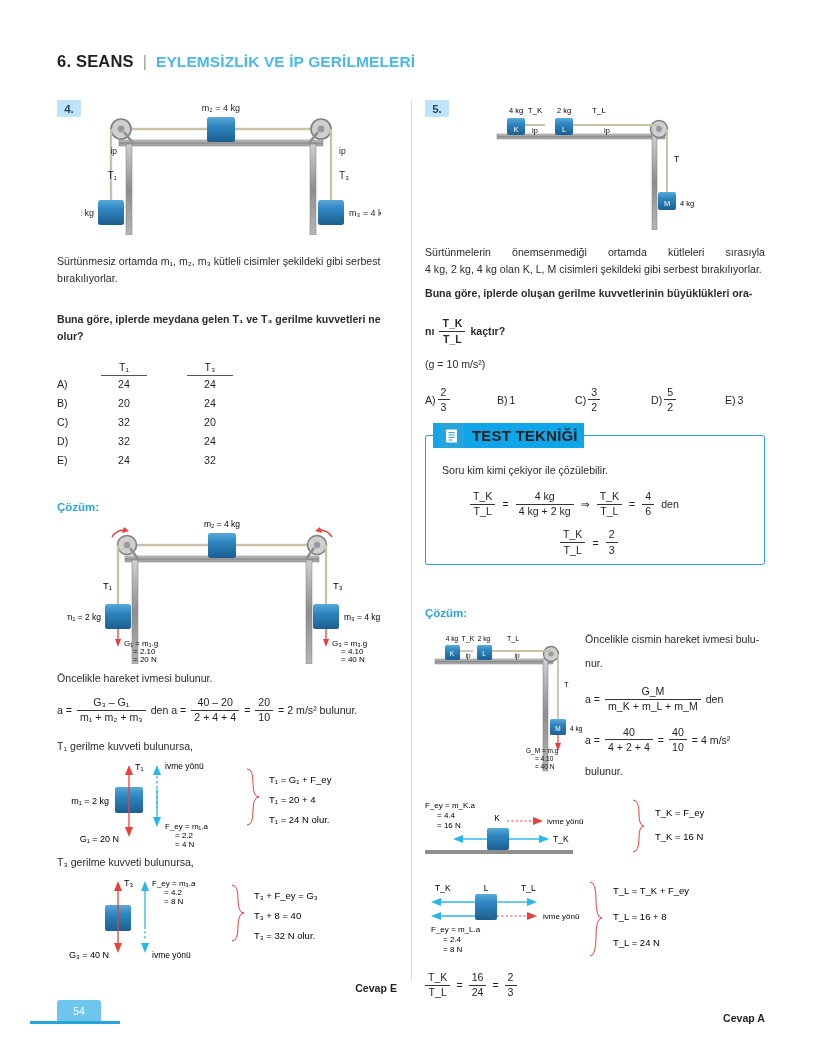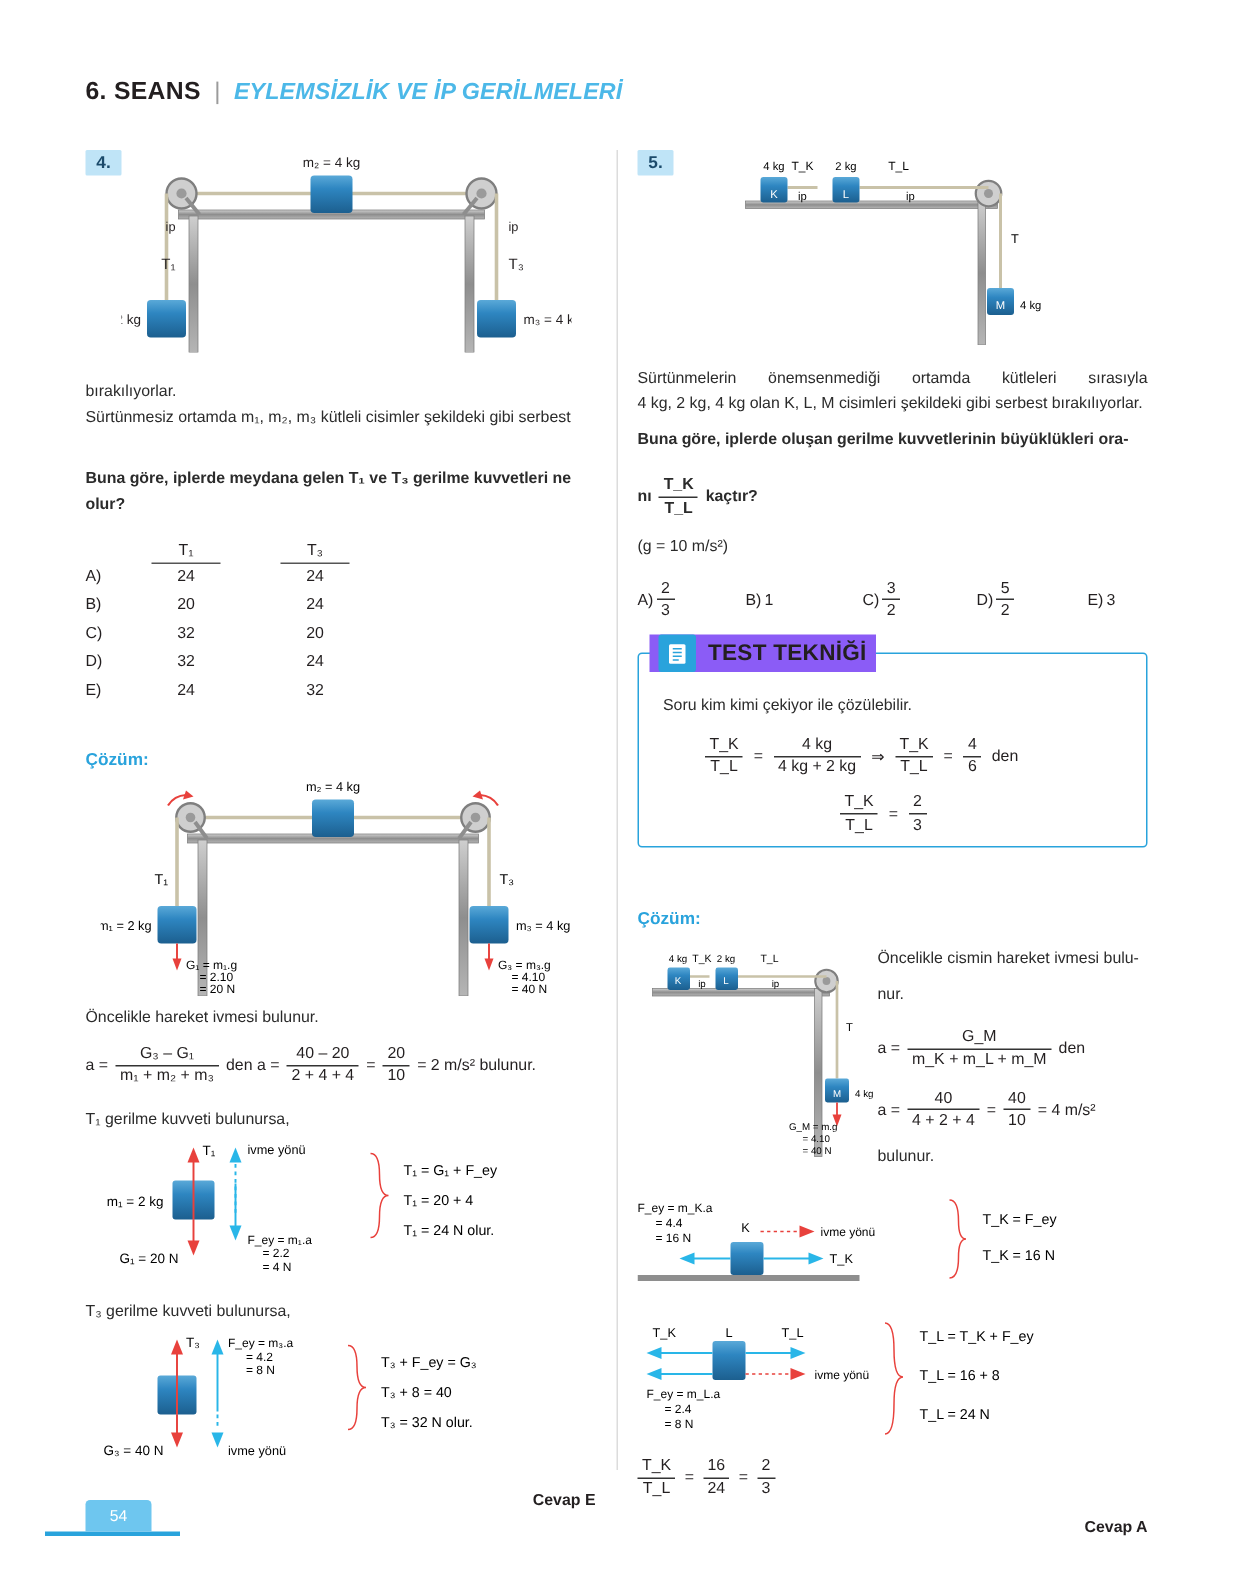--- a/index.html
+++ b/index.html
@@ -11,21 +11,21 @@
     color: #231f20;
     position: relative;
     overflow: hidden;
   }
   .page { position:absolute; inset:0; }
 
   
   .hdr { position:absolute; left:57px; top:52px; display:flex; align-items:baseline; gap:9px; }
   .hdr-seans { font-size:16.5px; font-weight:bold; letter-spacing:.2px; color:#231f20; }
   .hdr-pipe  { font-size:16px; color:#9b9b9b; font-weight:400; }
-  .hdr-title { font-size:15.5px; font-weight:bold; color:#4cb8e8; letter-spacing:.1px;font-style:italic; }
+  .hdr-title { font-size:15.5px; font-weight:bold; color:#4cb8e8; letter-spacing:.1px; }
 
   
   .col { position:absolute; top:100px; width:340px; }
   .col-l { left:57px; }
   .col-r { left:425px; }
   .divider { position:absolute; left:411px; top:100px; width:1px; height:880px; background:#dcdcdc; }
 
   
   .qnum {
     width:24px; height:17px; background:#bfe4f7; color:#1b4a6b;
@@ -53,21 +53,21 @@
   .opt5 { display:flex; align-items:center; margin-top:14px; font-size:10.6px; }
   .opt5 .o { display:flex; align-items:center; gap:2px; }
   .frac { display:inline-flex; flex-direction:column; align-items:center; line-height:1.05; vertical-align:middle; }
   .frac .num { padding:0 3px; }
   .frac .bar { width:100%; height:1px; background:#333; margin:1.5px 0; }
   .frac .den { padding:0 3px; }
 
   
   .tt-wrap { position:relative; margin-top:22px; }
   .tt-box { border:1.3px solid #29a3dc; border-radius:3px; padding:26px 16px 4px 16px; min-height:130px; }
-  .tt-tab { position:absolute; left:8px; top:-12px; display:flex; align-items:center; gap:8px; background:#8b5cf6; padding:0 6px; }
+  .tt-tab { position:absolute; left:8px; top:-12px; display:flex; align-items:center; gap:8px; background:#0ea5e9; padding:0 6px; }
   .tt-icon { width:25px; height:25px; background:#29a3dc; border-radius:2px; display:flex; align-items:center; justify-content:center; }
   .tt-title { font-size:15px; font-weight:bold; color:#231f20; letter-spacing:.2px; }
 
   
   .cevap { font-weight:bold; font-size:10.6px; text-align:right; }
   .footer-rule { position:absolute; left:30px; top:1021px; width:90px; height:3px; background:#29a3dc; }
   .pagenum {
     position:absolute; left:57px; top:1000px; width:44px; height:21px;
     background:#6ec6ef; color:#fff; font-size:10.5px; display:flex;
     align-items:center; justify-content:center; border-radius:3px 3px 0 0;
@@ -133,22 +133,22 @@
         <text x="36" y="54" font-size="8.5" font-family="Liberation Sans, sans-serif" text-anchor="end" fill="#231f20">ip</text>
         <text x="258" y="54" font-size="8.5" font-family="Liberation Sans, sans-serif" fill="#231f20">ip</text>
         <text x="36" y="79" font-size="10" font-family="Liberation Sans, sans-serif" text-anchor="end" fill="#231f20">T₁</text>
         <text x="258" y="79" font-size="10" font-family="Liberation Sans, sans-serif" fill="#231f20">T₃</text>
         <text x="13" y="116" font-size="9" font-family="Liberation Sans, sans-serif" text-anchor="end" fill="#231f20">m₁ = 2 kg</text>
         <text x="268" y="116" font-size="9" font-family="Liberation Sans, sans-serif" fill="#231f20">m₃ = 4 kg</text>
       </svg>
     </div>
 
     <div class="body-txt" style="margin-top:18px;">
+      <div>Sürtünmesiz ortamda m₁, m₂, m₃ kütleli cisimler şekildeki gibi serbest</div>
       <div>bırakılıyorlar.</div>
-      <div>Sürtünmesiz ortamda m₁, m₂, m₃ kütleli cisimler şekildeki gibi serbest</div>
     </div>
     <div class="body-txt bold" style="margin-top:24px;">
       <div>Buna göre, iplerde meydana gelen T₁ ve T₃ gerilme kuvvetleri ne</div>
       <div>olur?</div>
     </div>
 
     <div class="opt4">
       <table>
         <tbody>
             <tr>
@@ -268,21 +268,21 @@
       <text x="62" y="83" font-size="9" font-family="Liberation Sans, sans-serif" text-anchor="end">G₁ = 20 N</text>
       <text x="108" y="70" font-size="8" font-family="Liberation Sans, sans-serif">F_ey = m₁.a</text>
       <text x="118" y="79" font-size="8" font-family="Liberation Sans, sans-serif">= 2.2</text>
       <text x="118" y="88" font-size="8" font-family="Liberation Sans, sans-serif">= 4 N</text>
       <path d="M190 10 Q196 10 196 24 Q196 38 202 38 Q196 38 196 52 Q196 66 190 66" stroke="#e8413c" stroke-width="1" fill="none"></path>
       <text x="212" y="24" font-size="9.5" font-family="Liberation Sans, sans-serif">T₁ = G₁ + F_ey</text>
       <text x="212" y="44" font-size="9.5" font-family="Liberation Sans, sans-serif">T₁ = 20 + 4</text>
       <text x="212" y="64" font-size="9.5" font-family="Liberation Sans, sans-serif">T₁ = 24 N olur.</text>
     </svg>
 
-    <div class="body-txt" style="margin-top:12px;">T₃ gerilme kuvveti bulunursa,</div>
+    <div class="body-txt" style="margin-top:0;">T₃ gerilme kuvveti bulunursa,</div>
 
     <svg class="fig" width="330" height="95" viewBox="0 0 330 95" style="margin-top:4px;">
       <rect x="48" y="30" width="26" height="26" rx="2" fill="url(#blk)"></rect>
       <line x1="61" y1="56" x2="61" y2="14" stroke="#e8413c" stroke-width="1.3"></line>
       <polygon points="61,6 57,16 65,16" fill="#e8413c"></polygon>
       <line x1="61" y1="56" x2="61" y2="72" stroke="#e8413c" stroke-width="1.3"></line>
       <polygon points="61,78 57,68 65,68" fill="#e8413c"></polygon>
       <line x1="88" y1="14" x2="88" y2="54" stroke="#29b6e8" stroke-width="1.3"></line>
       <polygon points="88,6 84,16 92,16" fill="#29b6e8"></polygon>
       <line x1="88" y1="56" x2="88" y2="66" stroke="#29b6e8" stroke-width="1.3" stroke-dasharray="2.5,2.5"></line>

